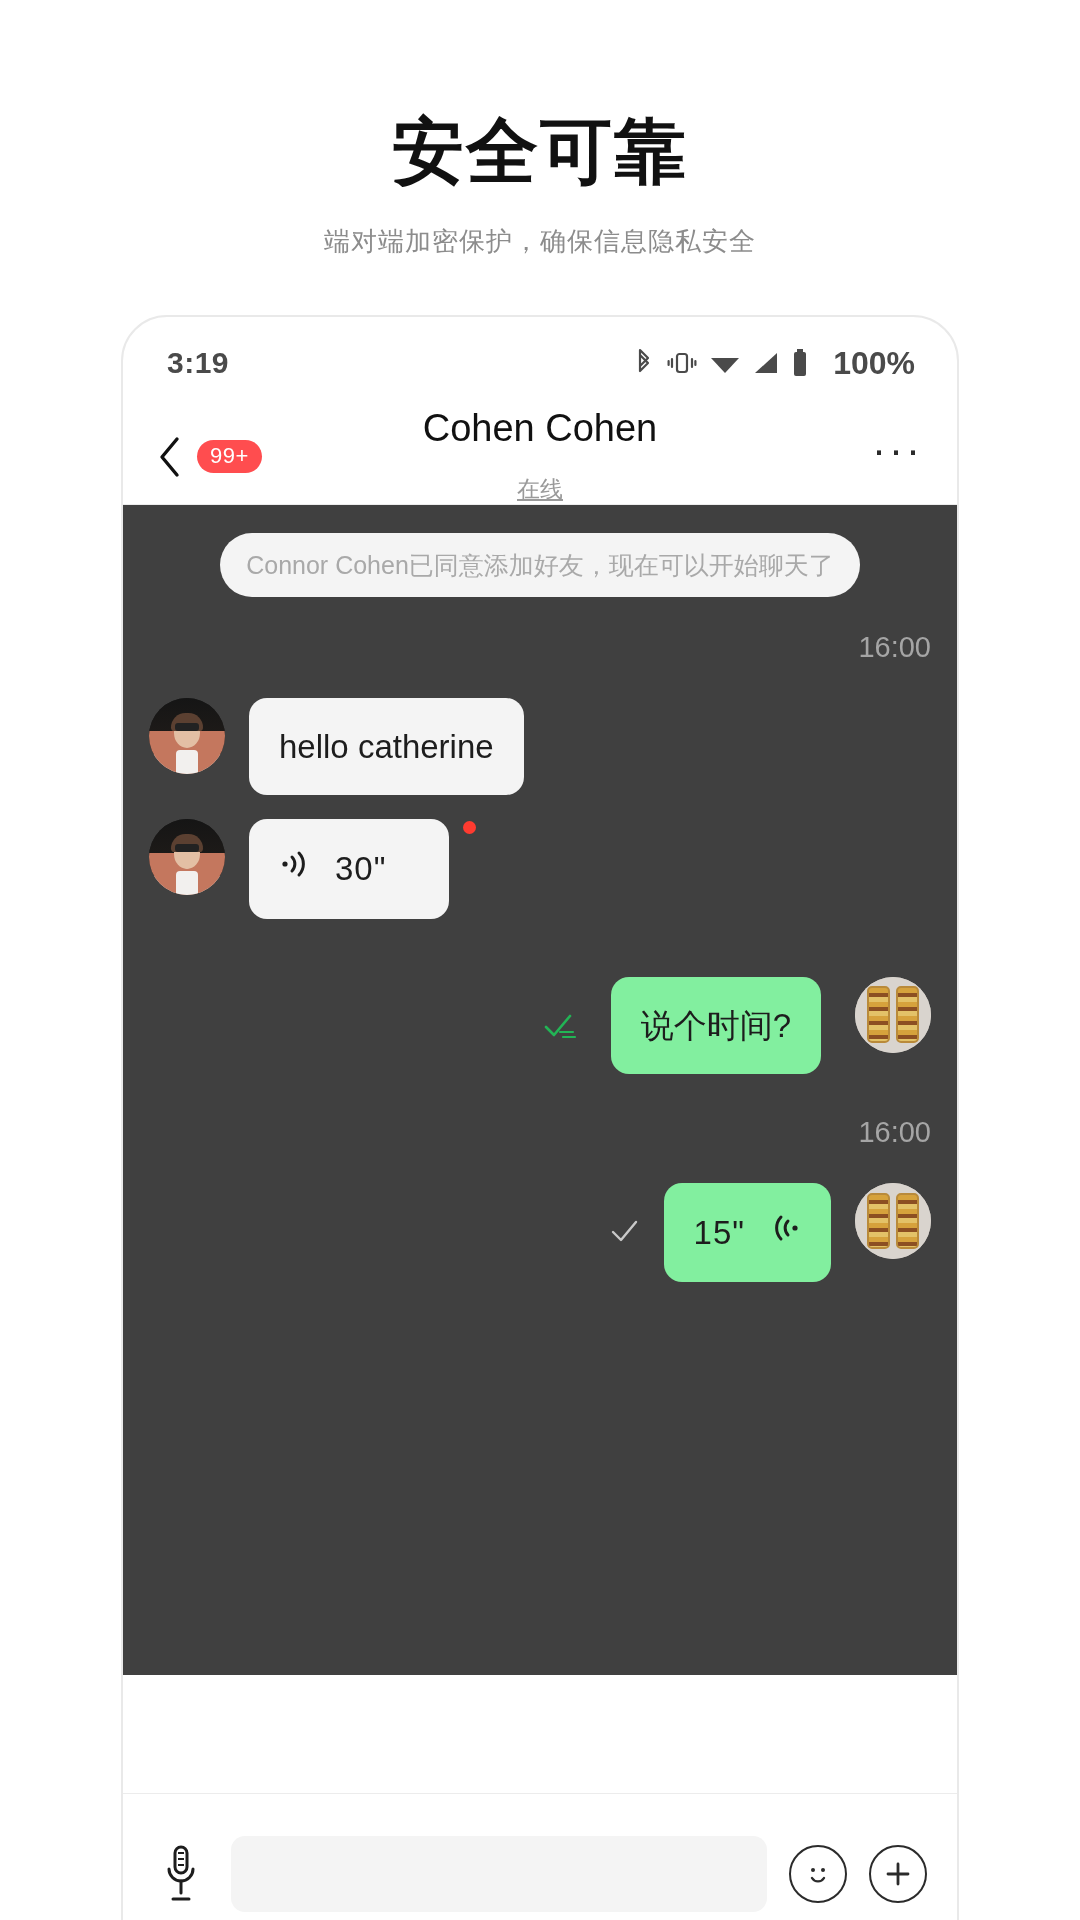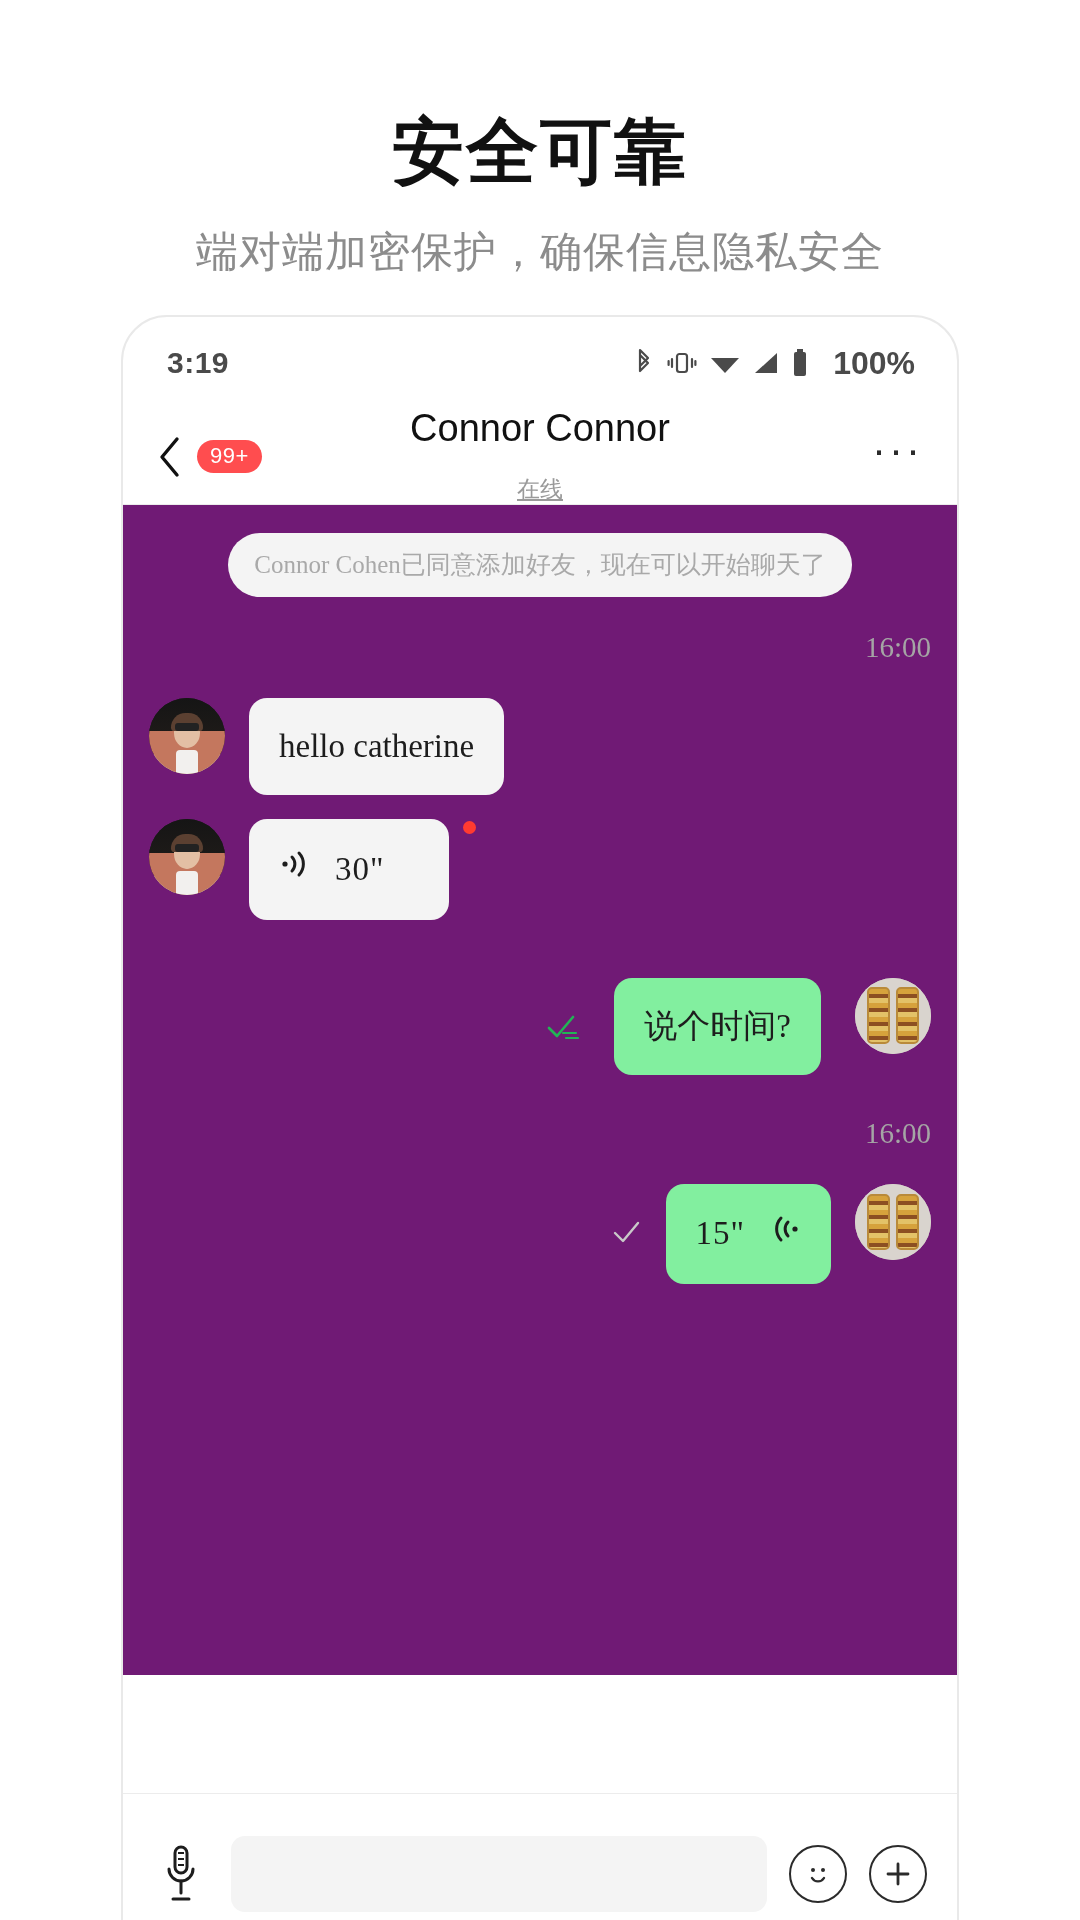--- a/index.html
+++ b/index.html
@@ -16,21 +16,21 @@
   .promo { padding-top: 114px; text-align: center; }
   .promo-title {
     font-size: 72px;
     font-weight: 700;
     color: #111111;
     letter-spacing: 2px;
     line-height: 1.05;
   }
   .promo-sub {
     margin-top: 34px;
-    font-size: 42px;
+    font-size: 26px;
     color: #8c8c8c;
     font-weight: 400;
     letter-spacing: 1px;
   }
 
   
   .phone {
     position: absolute;
     left: 121px;
     top: 315px;
@@ -89,24 +89,23 @@
   .hdr-status { font-size: 23px; color: #9a9a9a; margin-top: 24px; text-decoration: underline; }
   .hdr-more {
     margin-left: auto; z-index:2;
     font-size: 42px; color: #2b2b2b; line-height: .5;
     letter-spacing: 3px; padding-bottom: 14px;
   }
 
   
   .chat-body {
     height: 1170px;
-    background: #701a75;
+    background: #404040;
     padding: 28px 26px 0;
     overflow: hidden;
-    font-family: Liberation Serif, serif;
   }
 
   .sys-row { display:flex; justify-content:center; margin-bottom: 34px; }
   .sys-pill {
     background: #f4f4f4;
     color: #a9a9a9;
     font-size: 25px;
     border-radius: 34px;
     padding: 17px 26px;
     max-width: 700px;
@@ -300,21 +299,21 @@
     <div class="chat-header">
       <div class="hdr-left">
         <span class="back-chevron">
           <svg width="26" height="42" viewBox="0 0 26 42">
               <path d="M20 3 L5 21 L20 39" fill="none" stroke="#111" stroke-width="3.4" stroke-linecap="round" stroke-linejoin="round"></path>
             </svg>
         </span>
         <span class="badge">99+</span>
       </div>
       <div class="hdr-center">
-        <div class="hdr-title">Connor Connor</div>
+        <div class="hdr-title">Cohen Cohen</div>
         <div class="hdr-status">在线</div>
       </div>
       <div class="hdr-more">···</div>
     </div>
 
     <div class="chat-body">
 
       <div class="sys-row">
         <div class="sys-pill">Connor Cohen已同意添加好友，现在可以开始聊天了</div>
       </div>

